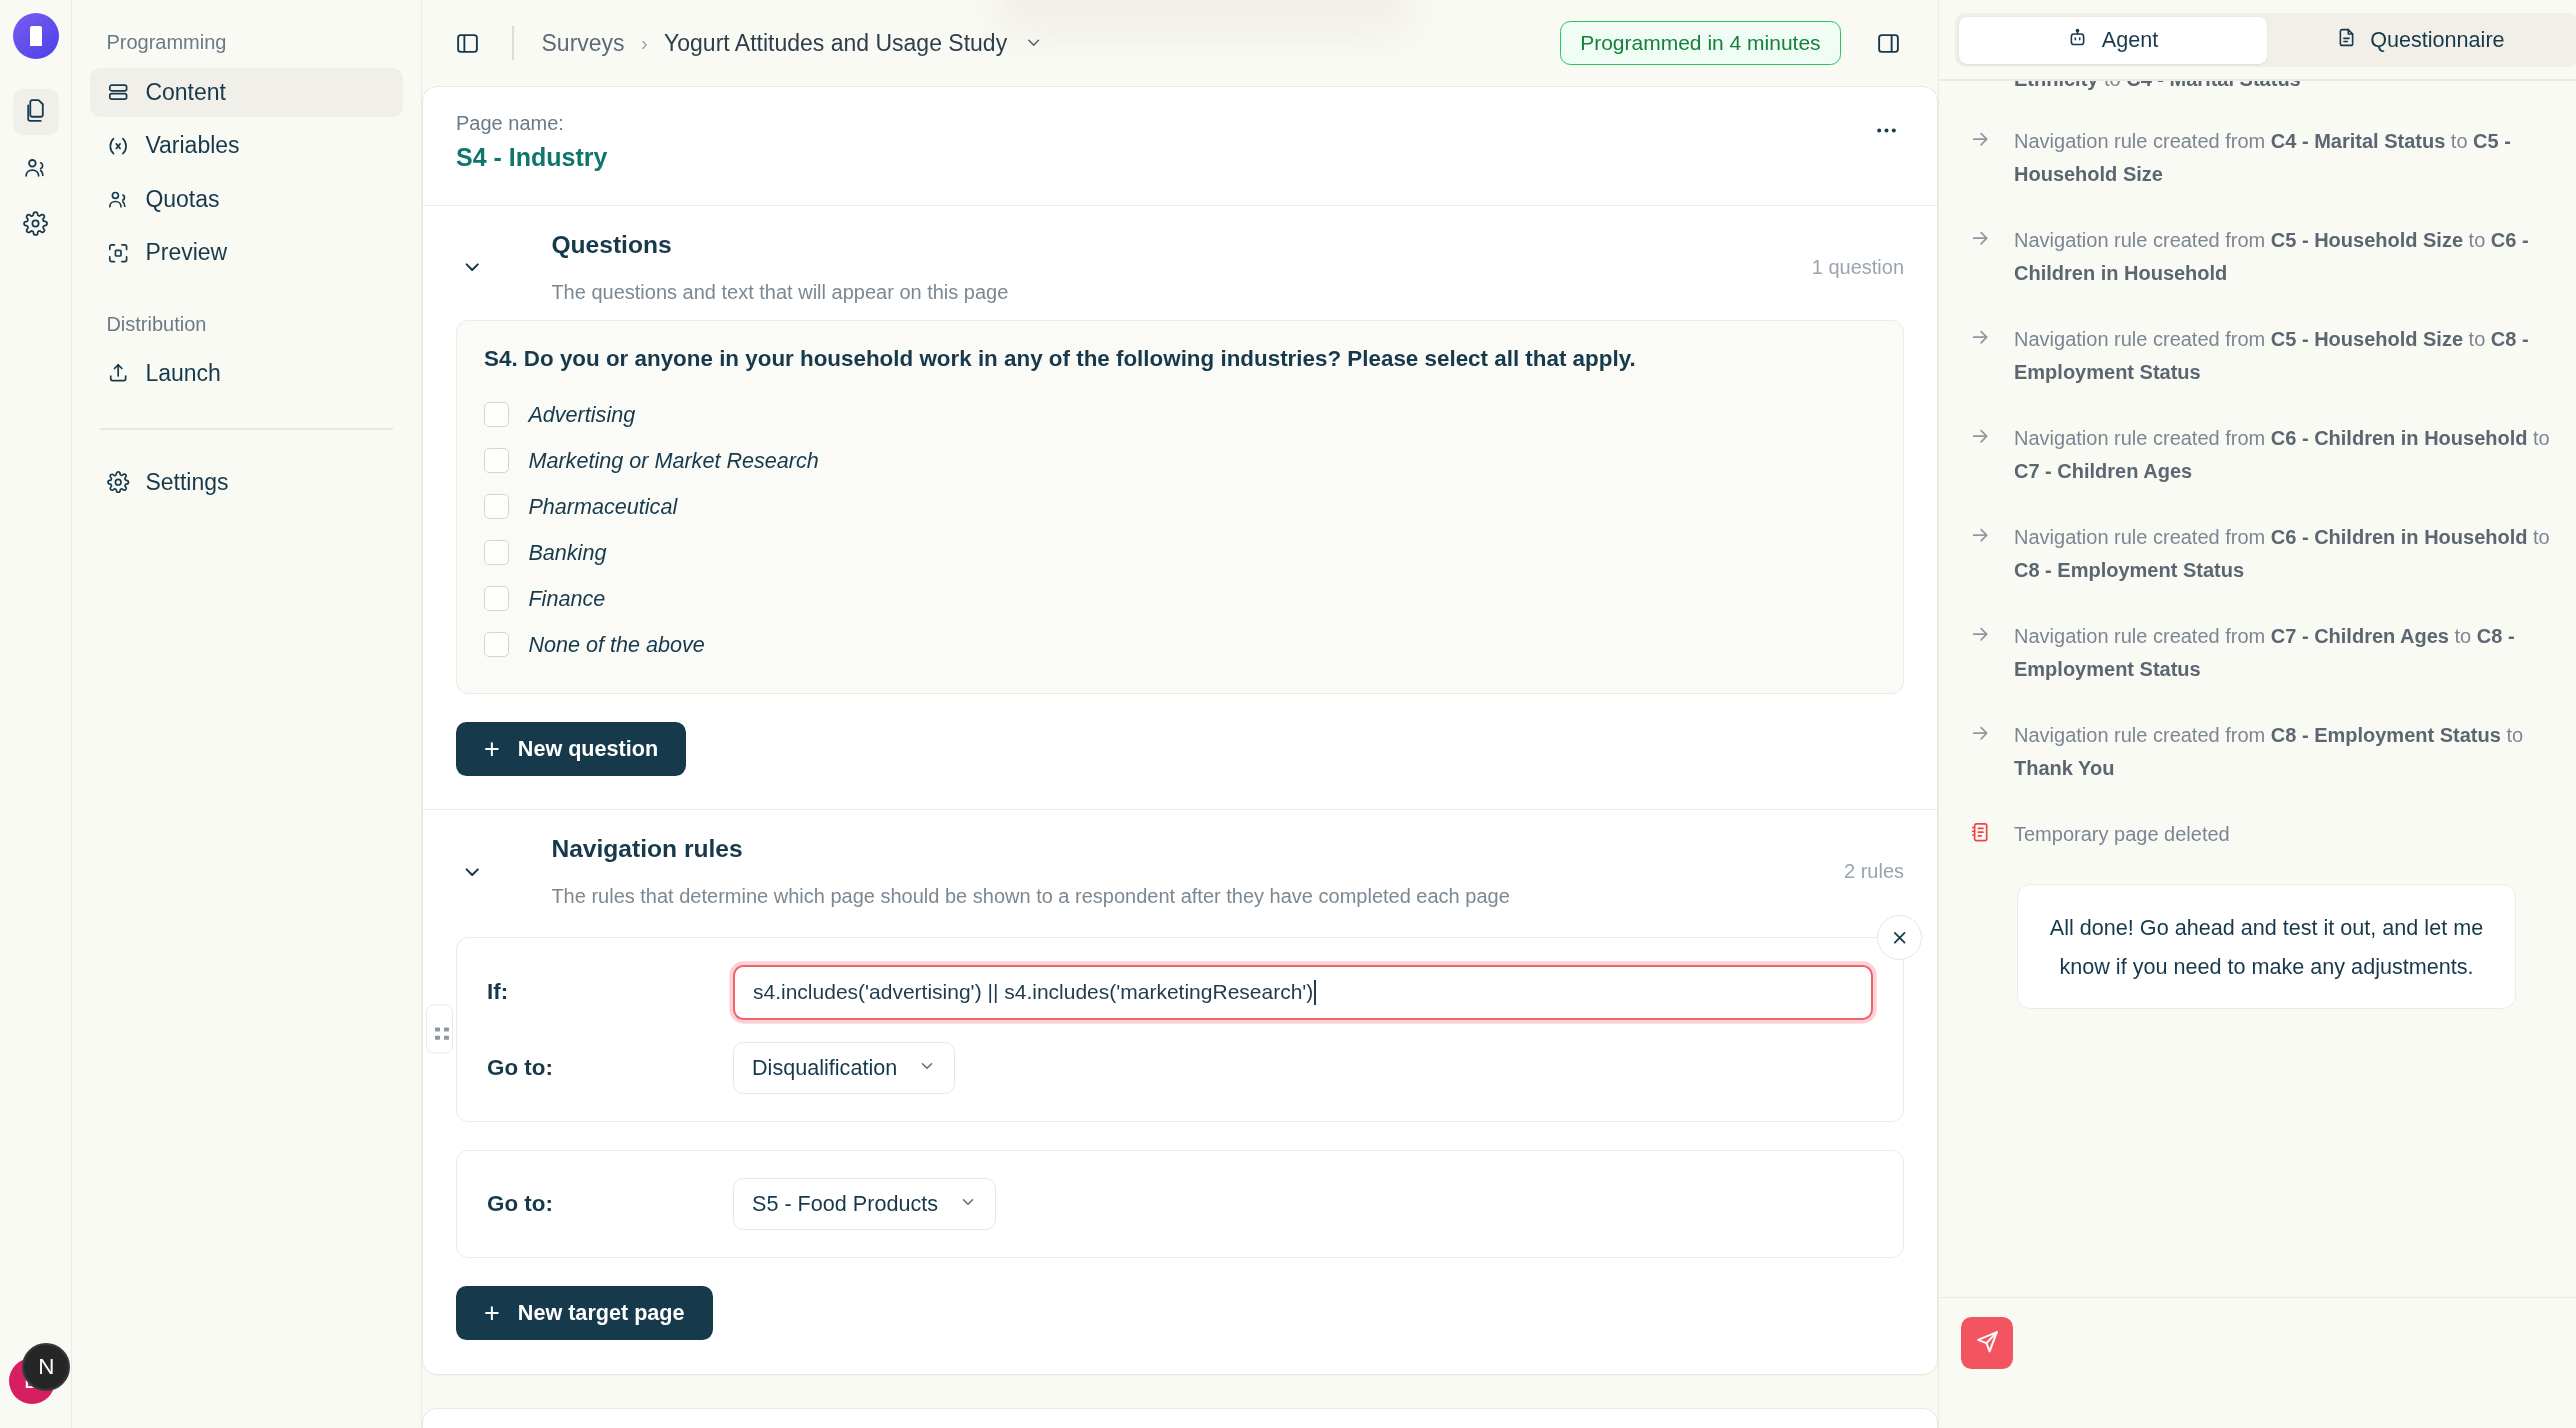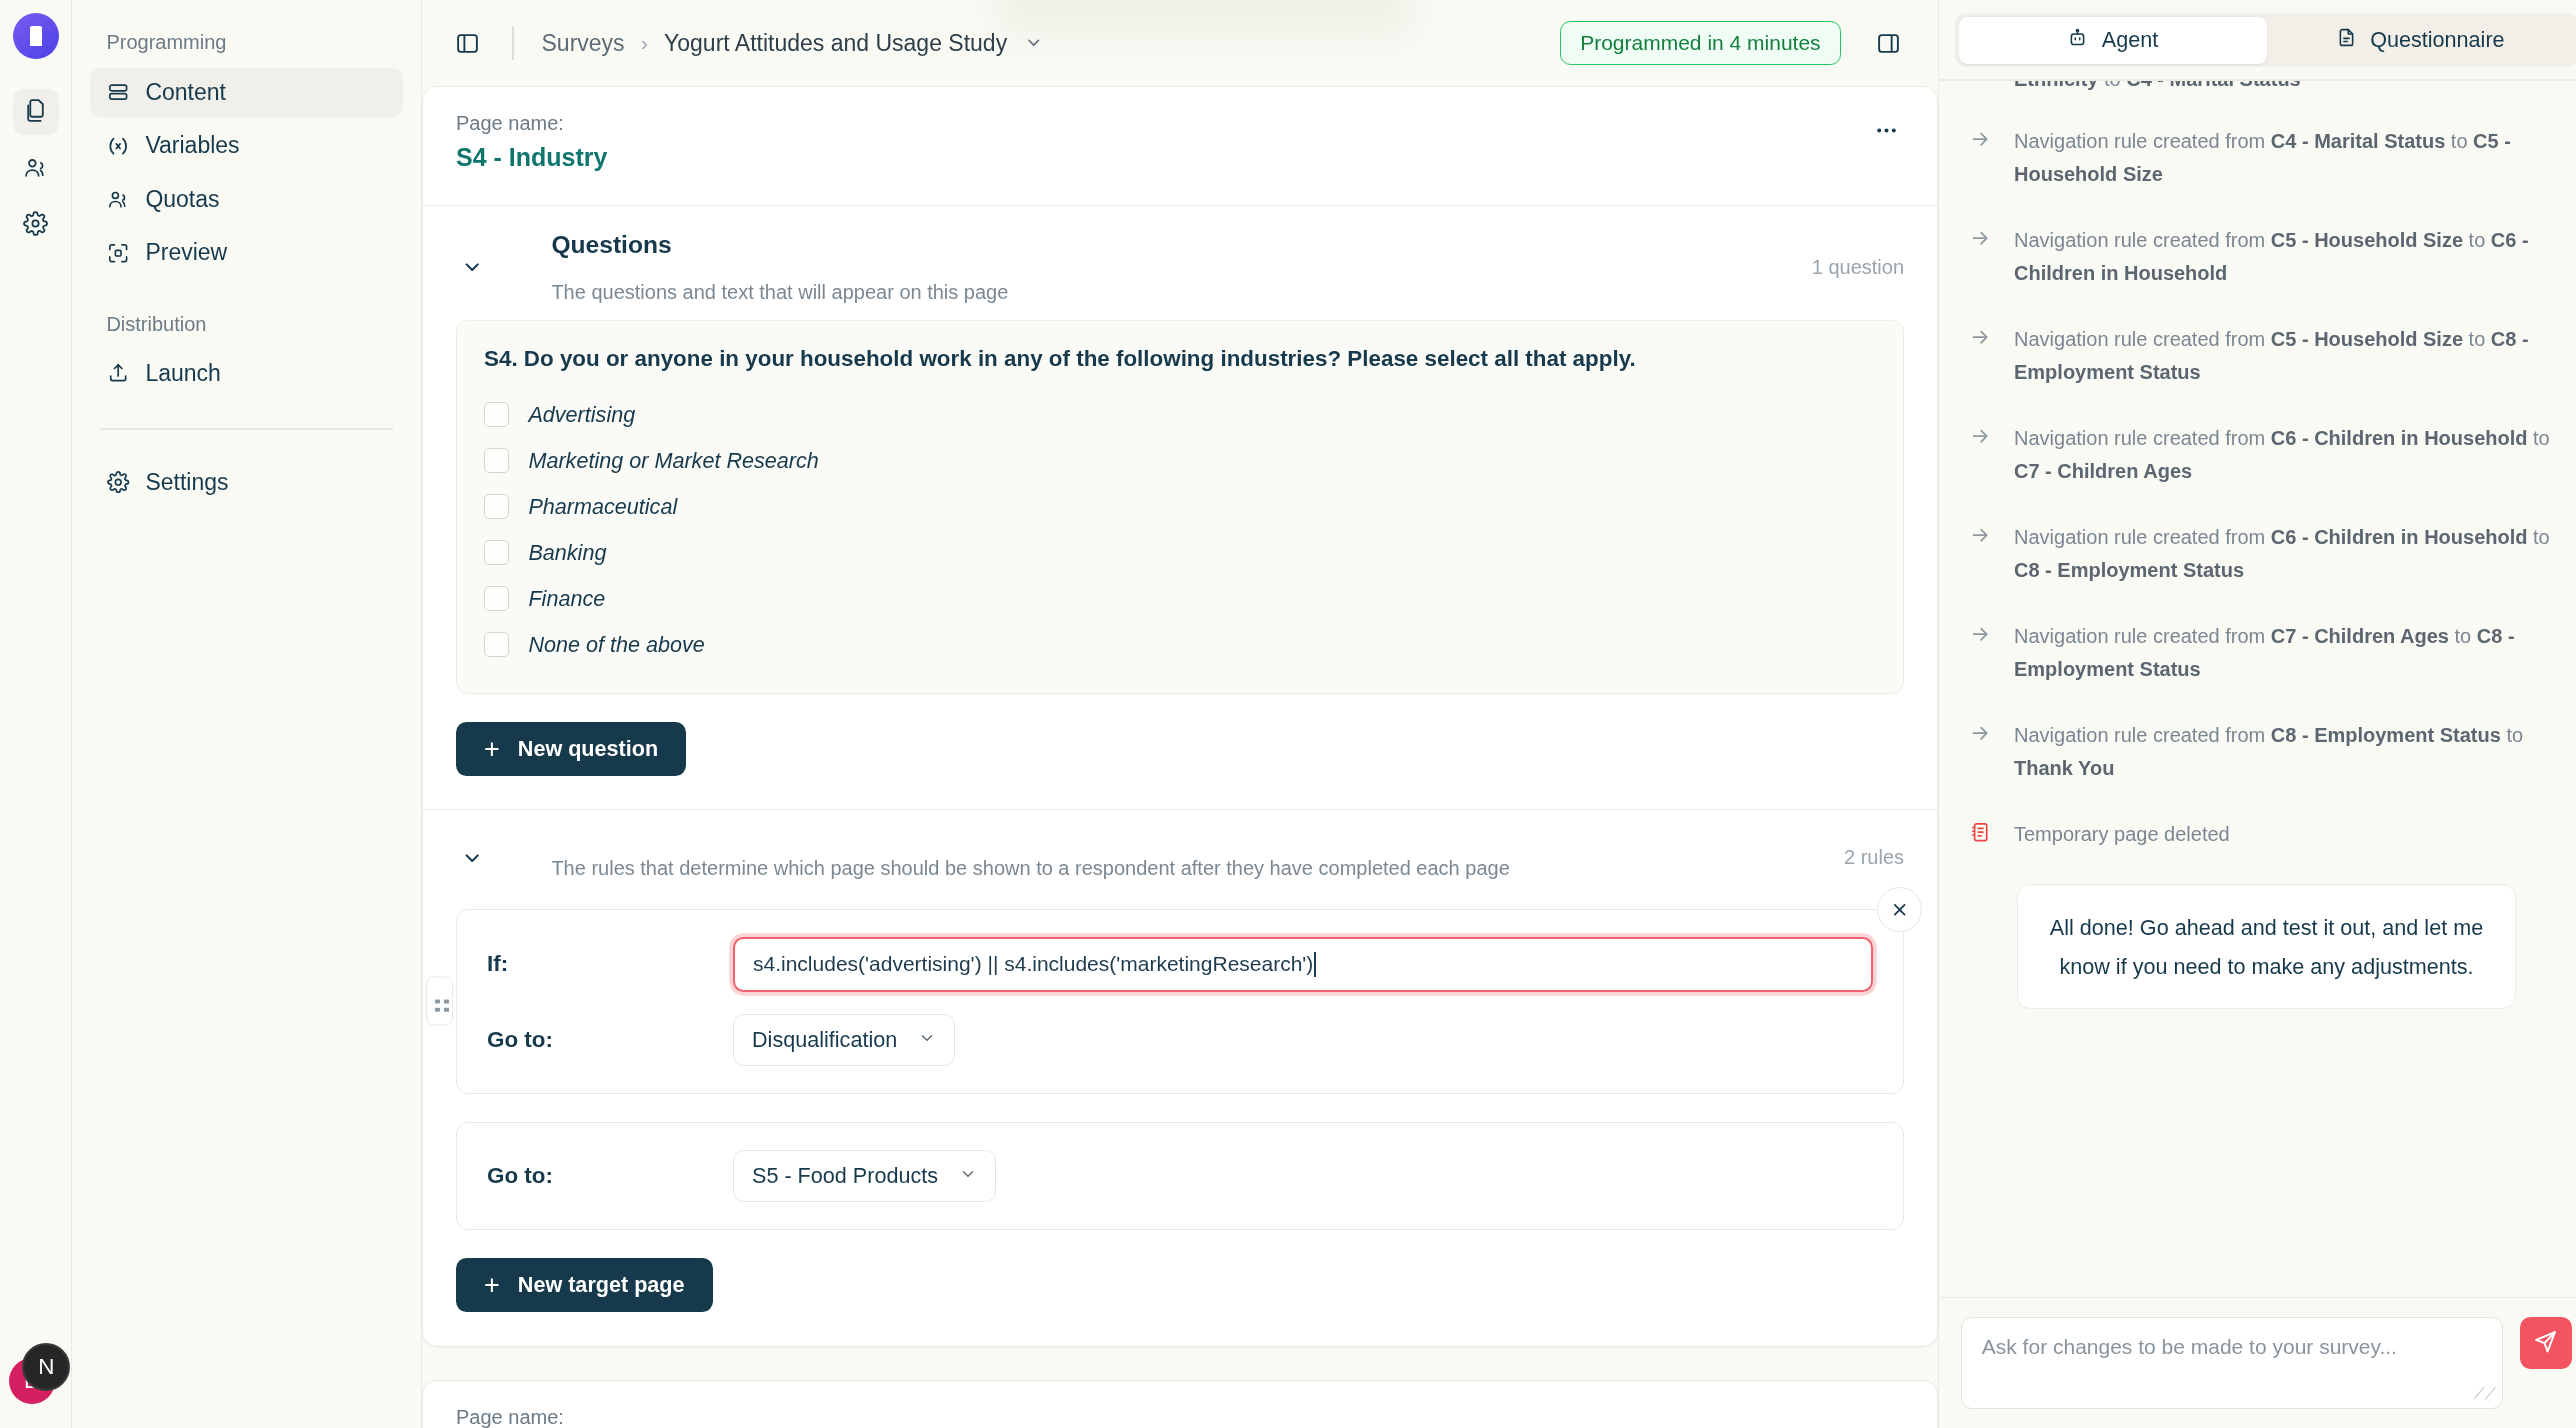--- a/index.html
+++ b/index.html
@@ -429,20 +429,21 @@
 
         <div class="card-div"></div>
 
         <div class="section-head">
           <span class="chev">
             <svg width="22.4" height="22.4" viewBox="0 0 24 24" fill="none" stroke="#17394c" stroke-width="2.2" stroke-linecap="round" stroke-linejoin="round">
                 <path d="M6 9l6 6 6-6"></path>
               </svg>
           </span>
           <span class="sec-txt">
+            <span class="sec-title" style="display:block">Navigation rules</span>
             <span class="sec-sub" style="display:block">The rules that determine which page should be shown to a respondent after they have completed each page</span>
           </span>
           <span class="sec-count">2 rules</span>
         </div>
 
         <div style="padding:12px 0 0 0">
           <div class="rule-box">
             <div class="grip">
                 <i></i>
               </div>
@@ -614,24 +615,20 @@
               <path d="M10 8h5M10 12h5M10 16h3"></path>
             </svg>
         </span>
         <span class="at">Temporary page deleted</span>
       </div>
 
       <div class="bubble">All done! Go ahead and test it out, and let me know if you need to make any adjustments.</div>
     </div>
 
     <div class="composer">
-      <div class="ta">
-        <span>Ask for changes to be made to your survey...</span>
-        <span class="rs">⟋⟋</span>
-      </div>
       <div class="send">
         <span>
           <svg width="25" height="25" viewBox="0 0 24 24" fill="none" stroke="#fff" stroke-width="1.9" stroke-linecap="round" stroke-linejoin="round">
               <path d="M21 3L3 10.5l8 3 3 8L21 3z"></path>
               <path d="M11 13.5L21 3"></path>
             </svg>
         </span>
       </div>
     </div>
   </div>

